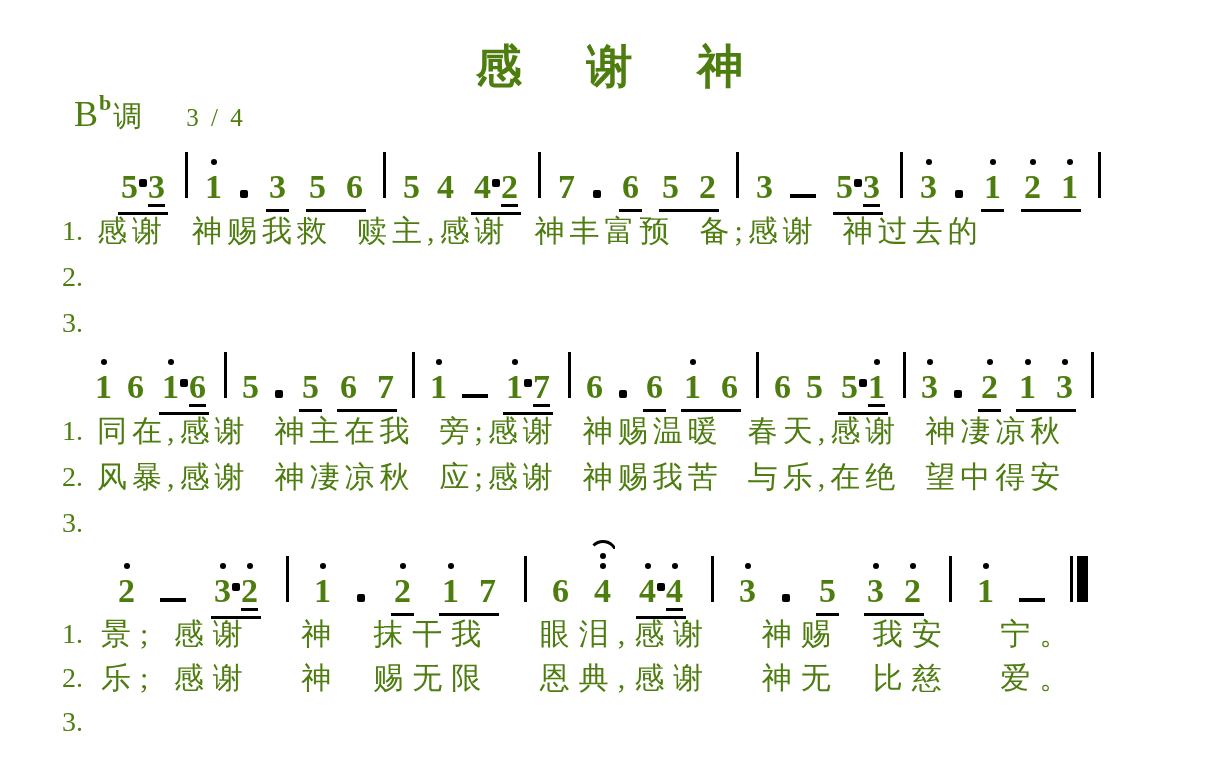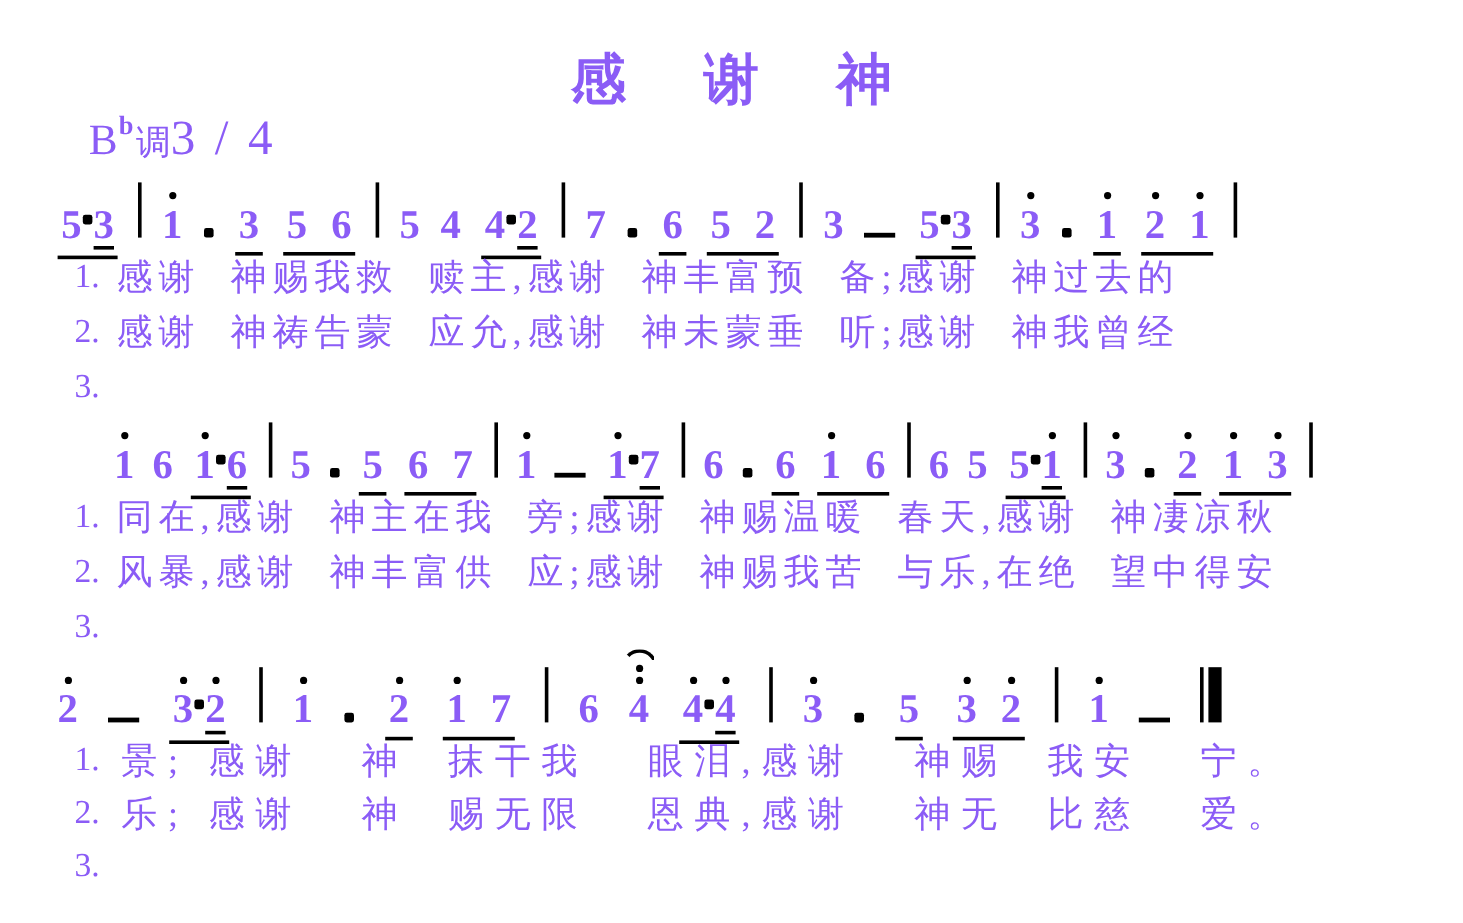--- a/index.html
+++ b/index.html
@@ -1,34 +1,34 @@
 <!DOCTYPE html>
 <html><head>
 <meta charset="utf-8">
 <style>
   html,body{margin:0;padding:0;background:#fff;}
-  .page{position:relative;width:1219px;height:769px;background:#fff;color:#8b5cf6;
+  .page{position:relative;width:1219px;height:769px;background:#fff;color:#4d7c0f;
         font-family:"Liberation Serif",serif;overflow:hidden;}
 
   
   .title{position:absolute;top:36px;left:0;width:100%;text-align:center;
          font-size:46px;font-weight:bold;letter-spacing:26px;padding-left:26px;box-sizing:border-box;
          font-family:"Liberation Sans",sans-serif;}
   .keysig{position:absolute;left:74px;top:90px;white-space:nowrap;}
   .kletter{font-size:36px;}
   .kflat{font-size:22px;vertical-align:16px;margin-left:1px;font-weight:bold;}
   .kword{font-size:29px;margin-left:2px;}
-  .meter{font-size:41px;letter-spacing:3px;}
+  .meter{font-size:25px;margin-left:44px;letter-spacing:3px;}
 
   
   .sys{position:absolute;left:0;width:100%;}
   #sys0{top:152px;} #sys1{top:352px;} #sys2{top:556px;}
 
   
-  .m-row{display:flex;align-items:baseline;column-gap:17px;padding-left:48px;height:56px;overflow:visible;}
+  .m-row{display:flex;align-items:baseline;column-gap:17px;padding-left:118px;height:56px;overflow:visible;}
   #sys1 .m-row{padding-left:95px;column-gap:15px;}
   #sys2 .m-row{column-gap:25px;}
 
   .n{font-size:34px;font-weight:bold;line-height:1;position:relative;display:inline-block;
      font-family:"Liberation Serif",serif;}
   .u2{border-bottom:3px solid #000;}
   .g{display:inline-block;white-space:nowrap;padding:0 3px 5px 3px;border-bottom:3px solid #000;}
   .dot{display:inline-block;width:8px;height:8px;background:#000;border-radius:2px;margin:0 1px 11px 1px;}
   .dash{display:inline-block;width:26px;height:4px;background:#000;margin-bottom:11px;}
   .bar{display:inline-block;width:3px;height:46px;background:#000;margin-bottom:-9px;}
@@ -92,21 +92,20 @@
         <span class="g"><span class="n">2<i class="od"></i></span><span class="sp"></span><span class="n">1<i class="od"></i></span></span>
         <span class="bar"></span>
       </div>
     <div class="lyr">
       <div class="ly-row">
         <span class="vnum">1.</span>
         <span class="vtext">感谢  神赐我救  赎主,感谢  神丰富预  备;感谢  神过去的</span>
       </div>
       <div class="ly-row">
         <span class="vnum">2.</span>
-        <span class="vtext">感谢  神祷告蒙  应允,感谢  神未蒙垂  听;感谢  神我曾经</span>
       </div>
       <div class="ly-row">
         <span class="vnum">3.</span>
       </div>
     </div>
   </div>
 
   <div class="sys" id="sys1">
     <div class="m-row">
         <span class="n">1<i class="od"></i></span>
@@ -137,21 +136,21 @@
         <span class="g"><span class="n">1<i class="od"></i></span><span class="sp"></span><span class="n">3<i class="od"></i></span></span>
         <span class="bar"></span>
       </div>
     <div class="lyr">
       <div class="ly-row">
         <span class="vnum">1.</span>
         <span class="vtext">同在,感谢  神主在我  旁;感谢  神赐温暖  春天,感谢  神凄凉秋</span>
       </div>
       <div class="ly-row">
         <span class="vnum">2.</span>
-        <span class="vtext">风暴,感谢  神丰富供  应;感谢  神赐我苦  与乐,在绝  望中得安</span>
+        <span class="vtext">风暴,感谢  神凄凉秋  应;感谢  神赐我苦  与乐,在绝  望中得安</span>
       </div>
       <div class="ly-row">
         <span class="vnum">3.</span>
       </div>
     </div>
   </div>
 
   <div class="sys" id="sys2">
     <div class="m-row">
         <span class="n">2<i class="od"></i></span>

